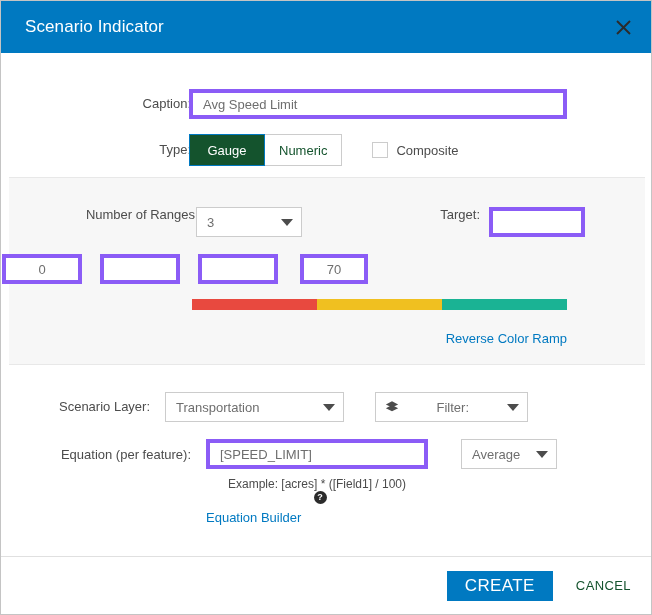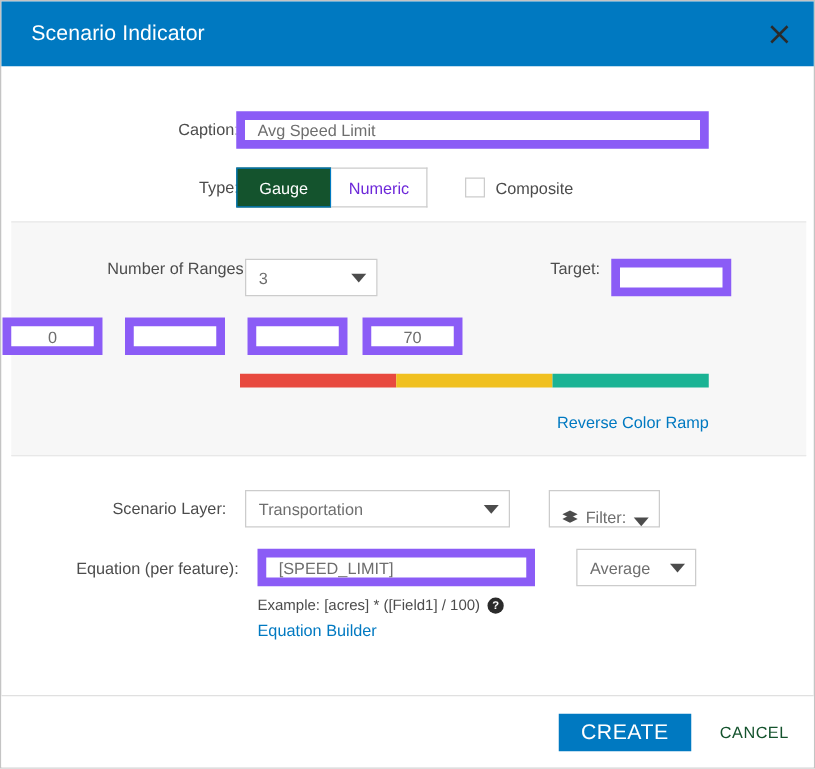--- a/index.html
+++ b/index.html
@@ -48,21 +48,21 @@
   .lbl {
     color: #4c4c4c;
     font-size: 13px;
     text-align: right;
     line-height: 16px;
   }
 
   
   .txt {
     height: 30px;
-    border: 7px solid #8b5cf6;
+    border: 4px solid #8b5cf6;
     background: #ffffff;
     font-size: 13px;
     color: #6e6e6e;
     padding: 0 10px;
     line-height: 28px;
     font-family: "Liberation Sans", sans-serif;
     outline: none;
   }
   .txt.center { text-align: center; padding: 0 4px; }
   .select {
@@ -87,21 +87,21 @@
 
   
   .toggle { display: flex; }
   .toggle .opt {
     height: 32px;
     min-width: 76px;
     display: flex; align-items: center; justify-content: center;
     font-size: 13px;
     border: 1px solid #cccccc;
     background: #ffffff;
-    color: #6d28d9;
+    color: #14532d;
     cursor: pointer;
     padding: 0 14px;
   }
   .toggle .opt.active {
     background: #14532d;
     border-color: #0079c1;
     color: #ffffff;
   }
   .toggle .opt + .opt { border-left: none; }
 
@@ -136,46 +136,47 @@
   .link {
     color: #0079c1;
     font-size: 13px;
     text-decoration: none;
     cursor: pointer;
   }
 
   .hint {
     font-size: 12px;
     color: #4c4c4c;
-    display: flex; align-items: center;
+    display: flex; align-items: center; flex-direction: column;
   }
   .help-icon {
     display: inline-flex;
     align-items: center; justify-content: center;
     width: 13px; height: 13px;
     border-radius: 50%;
     background: #2b2b2b;
     color: #ffffff;
     font-size: 9px;
     font-weight: bold;
     margin-left: 6px;
     cursor: pointer;
     line-height: 1;
   }
 
   
   .filter-ctl {
     height: 30px;
     border: 1px solid #cccccc;
     background: #ffffff;
-    display: flex; align-items: flex-end;
+    display: flex; align-items: center;
     padding: 0 8px 0 9px;
     font-size: 13px;
     color: #6e6e6e;
     cursor: pointer;
+    gap: 32px;
   }
   .filter-ctl .lyr { margin-right: 6px; display: flex; }
 
   
   .footer {
     position: absolute;
     left: 0; bottom: 0;
     width: 652px; height: 58px;
     background: #ffffff;
     border-top: 1px solid #e0e0e0;
@@ -246,21 +247,21 @@
       <span class="caret"></span>
     </div>
     <div class="lbl" style="width:178px;">Target:</div>
     <input class="txt center" style="width: 96px; margin-left: 9px;" type="text" value="">
   </div>
 
   <div class="row" style="left:0; top:253px; width:652px; align-items:center;">
     <input class="txt center" style="width: 80px; margin-left: 1px;" type="text" value="0">
     <input class="txt center" style="width: 80px; margin-left: 18px;" type="text" value="">
     <input class="txt center" style="width: 80px; margin-left: 18px;" type="text" value="">
-    <input class="txt center" style="width: 80px; margin-left: 12px; text-align: center;" type="text" value="70">
+    <input class="txt center" style="width: 68px; margin-left: 22px; text-align: center;" type="text" value="70">
   </div>
 
   <div class="ramp">
     <span style="background: rgb(232, 73, 63);"></span>
     <span style="background: rgb(240, 192, 32);"></span>
     <span style="background: rgb(26, 179, 148);"></span>
   </div>
 
   <div style="position:absolute; left:0; top:328px; width:566px; text-align:right;">
     <span class="link">Reverse Color Ramp</span>

